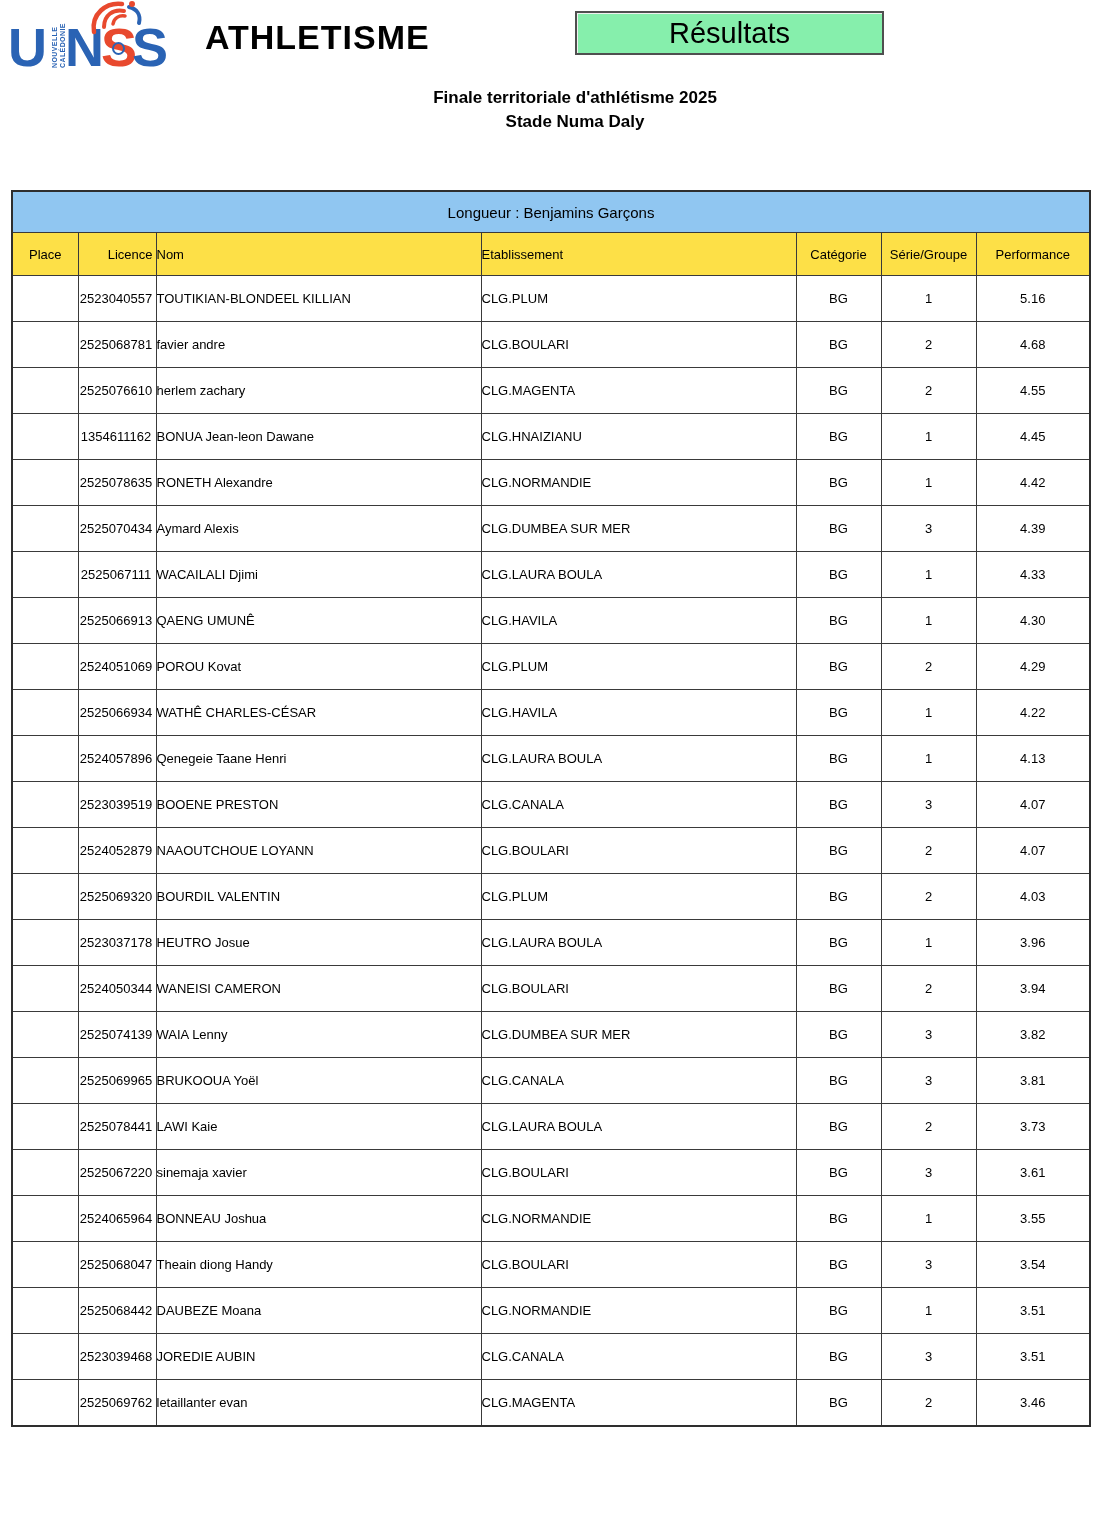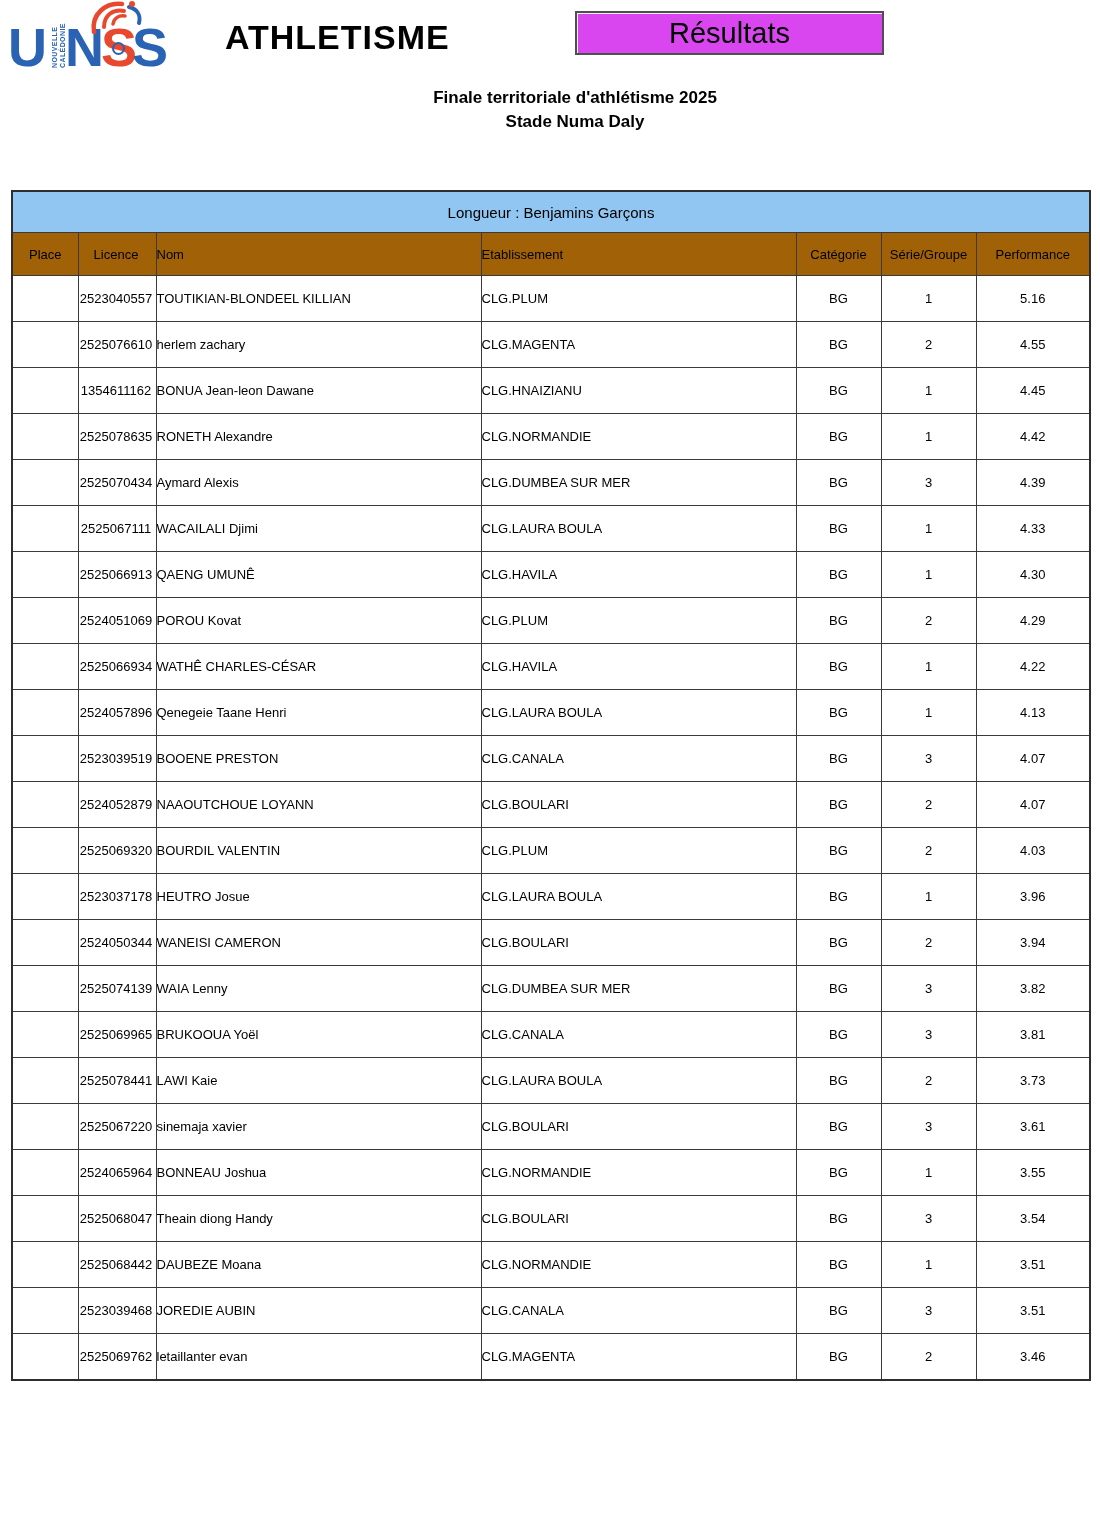--- a/index.html
+++ b/index.html
@@ -16,39 +16,39 @@
   .letter-s1{left:93px;color:#e8492e;}
   .letter-s2{left:124px;}
   .logo-region{
     position:absolute;left:43px;top:66px;transform:rotate(-90deg);transform-origin:top left;
     font-size:7px;font-weight:bold;color:#2a63b4;line-height:8px;letter-spacing:.4px;white-space:nowrap;
   }
   .crest{position:absolute;left:80px;top:-2px;}
   .blue-ring{position:absolute;left:104px;top:40px;width:9px;height:9px;border:2.5px solid #2a63b4;border-radius:50%;}
 
   
-  .app-title{position:absolute;left:205px;top:18px;font-size:34px;font-weight:bold;letter-spacing:1px;margin-left:20px;}
+  .app-title{position:absolute;left:205px;top:18px;font-size:34px;font-weight:bold;letter-spacing:1px;}
   .results-btn{
     position:absolute;left:575px;top:11px;width:305px;height:40px;
-    background:#d946ef;border:2px solid #4f4f4f;box-shadow:inset 1px 1px 0 #f0f0f0;
+    background:#86efac;border:2px solid #4f4f4f;box-shadow:inset 1px 1px 0 #f0f0f0;
     display:flex;align-items:center;justify-content:center;font-size:29px;
   }
   .subtitle{position:absolute;left:0;top:86px;width:1150px;text-align:center;font-size:17px;font-weight:bold;line-height:24px;}
 
   
   .results-table{
     position:absolute;left:11px;top:190px;width:1078px;
     border-collapse:collapse;table-layout:fixed;border:2px solid #2e2e2e;
   }
   .results-table th,.results-table td{border:1px solid #3a3a3a;overflow:hidden;white-space:nowrap;}
   .title-bar{background:#90c6f1;height:38px;font-size:15px;font-weight:normal;text-align:center;}
-  .colhead{background:#a16207;height:40px;font-size:13px;font-weight:normal;text-align:center;}
+  .colhead{background:#fde047;height:40px;font-size:13px;font-weight:normal;text-align:center;}
   .results-table tbody td{height:43px;font-size:13px;background:#fff;text-align:center;}
   .col-nom,.col-etab{text-align:left !important;padding-left:0;}
-  .col-licence{text-align:center;padding-right:3px;}
+  .col-licence{text-align:right;padding-right:3px;}
 </style>
 </head>
 <body>
 
 <div class="logo">
   <span class="logo-letter letter-u">U</span>
   <span class="logo-region">
     <span>NOUVELLE</span><br>
     <span>CALÉDONIE</span>
   </span>
@@ -103,20 +103,29 @@
         <td class="col-place"></td>
         <td class="col-licence">2523040557</td>
         <td class="col-nom">TOUTIKIAN-BLONDEEL KILLIAN</td>
         <td class="col-etab">CLG.PLUM</td>
         <td class="col-cat">BG</td>
         <td class="col-serie">1</td>
         <td class="col-perf">5.16</td>
       </tr>
       <tr>
         <td class="col-place"></td>
+        <td class="col-licence">2525068781</td>
+        <td class="col-nom">favier andre</td>
+        <td class="col-etab">CLG.BOULARI</td>
+        <td class="col-cat">BG</td>
+        <td class="col-serie">2</td>
+        <td class="col-perf">4.68</td>
+      </tr>
+      <tr>
+        <td class="col-place"></td>
         <td class="col-licence">2525076610</td>
         <td class="col-nom">herlem zachary</td>
         <td class="col-etab">CLG.MAGENTA</td>
         <td class="col-cat">BG</td>
         <td class="col-serie">2</td>
         <td class="col-perf">4.55</td>
       </tr>
       <tr>
         <td class="col-place"></td>
         <td class="col-licence">1354611162</td>

